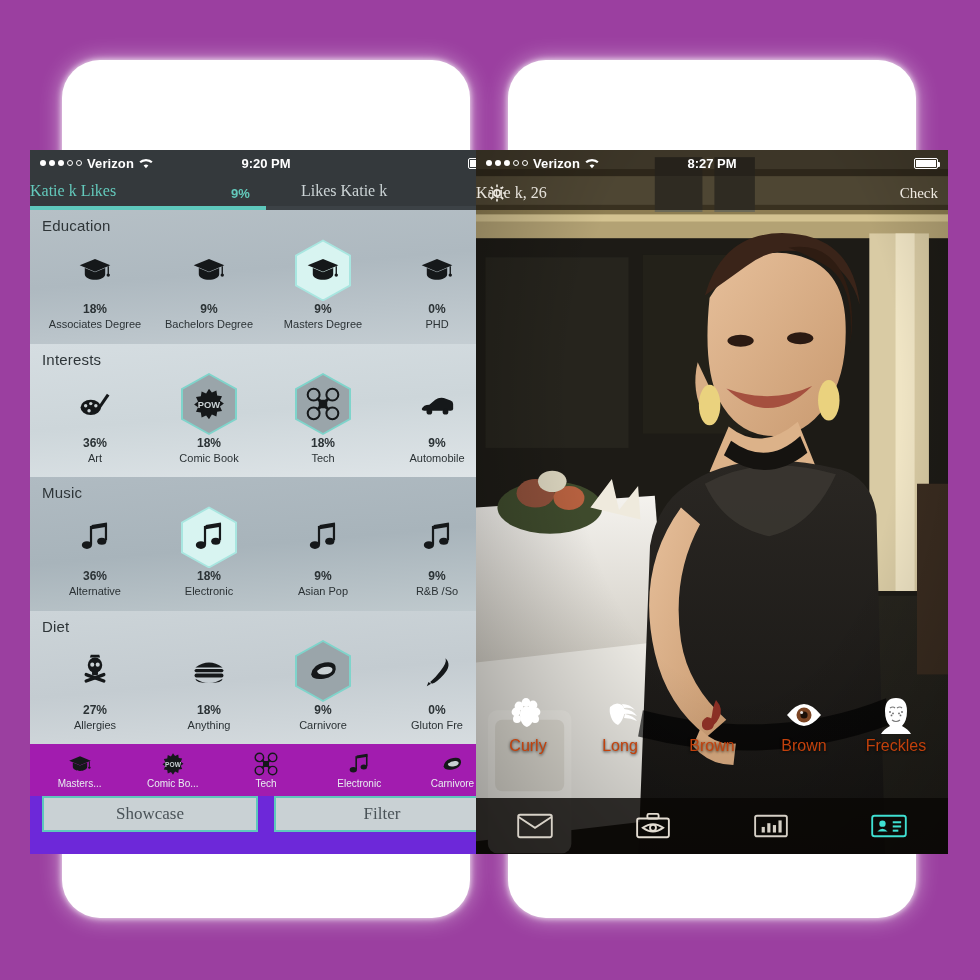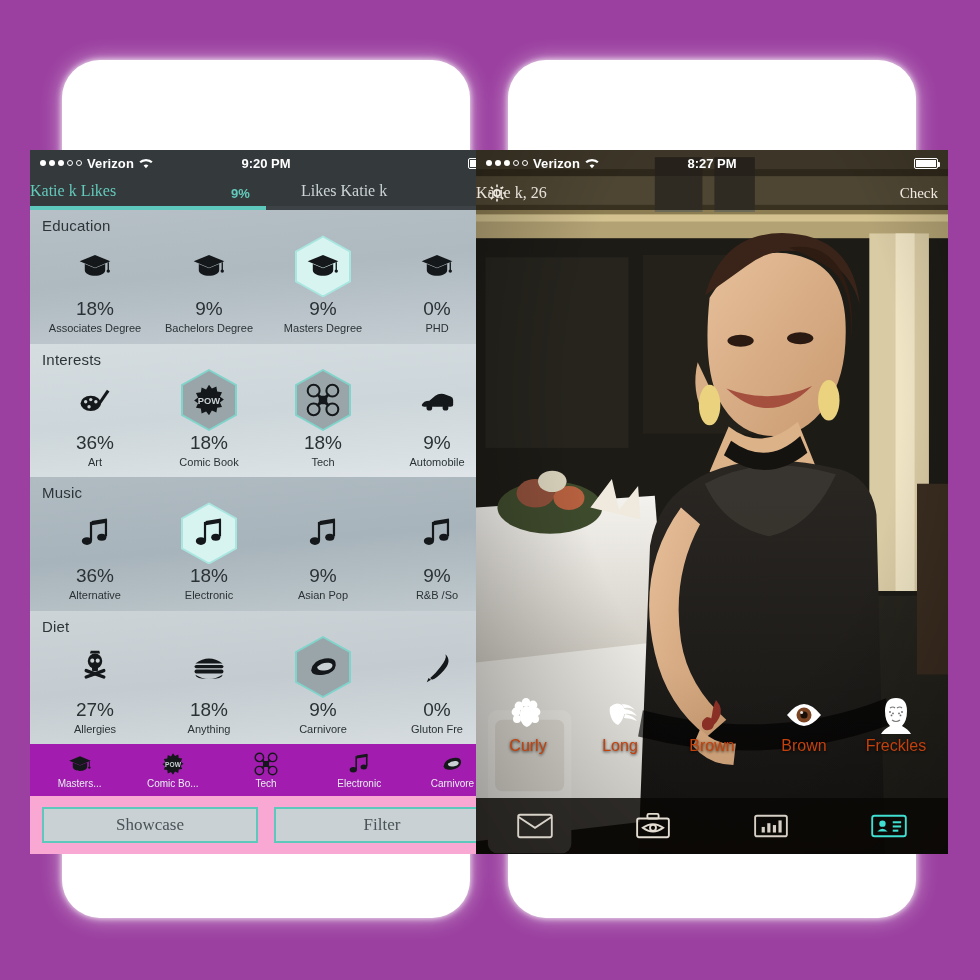--- a/index.html
+++ b/index.html
@@ -96,35 +96,35 @@
   .hex.grey { background:#9aa5aa; }
   .hex.glow { background:rgba(255,255,255,0.55); box-shadow:0 0 0 0 transparent; }
   .hex-outer {
     width:56px;height:62px;display:flex;align-items:center;justify-content:center;
     clip-path:polygon(50% 0%,100% 25%,100% 75%,50% 100%,0% 75%,0% 25%);
   }
   .hex-outer.teal { background:#7fd4cb; }
   .hex-outer.glowteal { background:#a8e6e0; }
   .ico { width:34px; height:34px; display:block; }
   .ico svg { width:100%; height:100%; display:block; }
-  .pct { font-size:19px; color:#2b3235; margin-top:4px; font-weight:400; }
+  .pct { font-size:12px; color:#2b3235; margin-top:4px; font-weight:700; }
   .lbl { font-size:11px; color:#2b3235; text-align:center; line-height:1.15; margin-top:2px; max-width:96px; }
 
   
   .chipbar {
     background:#a21caf; height:52px; display:flex; align-items:center;
     padding:0 4px; gap:2px;
   }
   .chip { flex:1; display:flex; flex-direction:column; align-items:center; min-width:0; }
   .chip .ico { width:24px; height:24px; }
   .chip .ico svg { fill:#45e0d4; }
   .chip .clbl { font-size:10px; color:#e8eef0; margin-top:2px; white-space:nowrap;
                 overflow:hidden; text-overflow:ellipsis; max-width:100%; }
 
-  .actionbar { background:#f9a8d4; height:58px; display:flex; align-items:center;
+  .actionbar { background:#6d28d9; height:58px; display:flex; 
                justify-content:space-around; padding:0 12px; gap:16px; }
   .btn {
     flex:1; height:36px; background:#c9d1d4; border:2px solid #5ec8bc;
     color:#4a5358; font-size:17px; font-family:"Liberation Serif",serif;
     display:flex; align-items:center; justify-content:center; cursor:pointer;
   }
 
   
   #screen-right { position:relative; background:#1a1410; }
   .photo { position:absolute; inset:0; overflow:hidden; }

